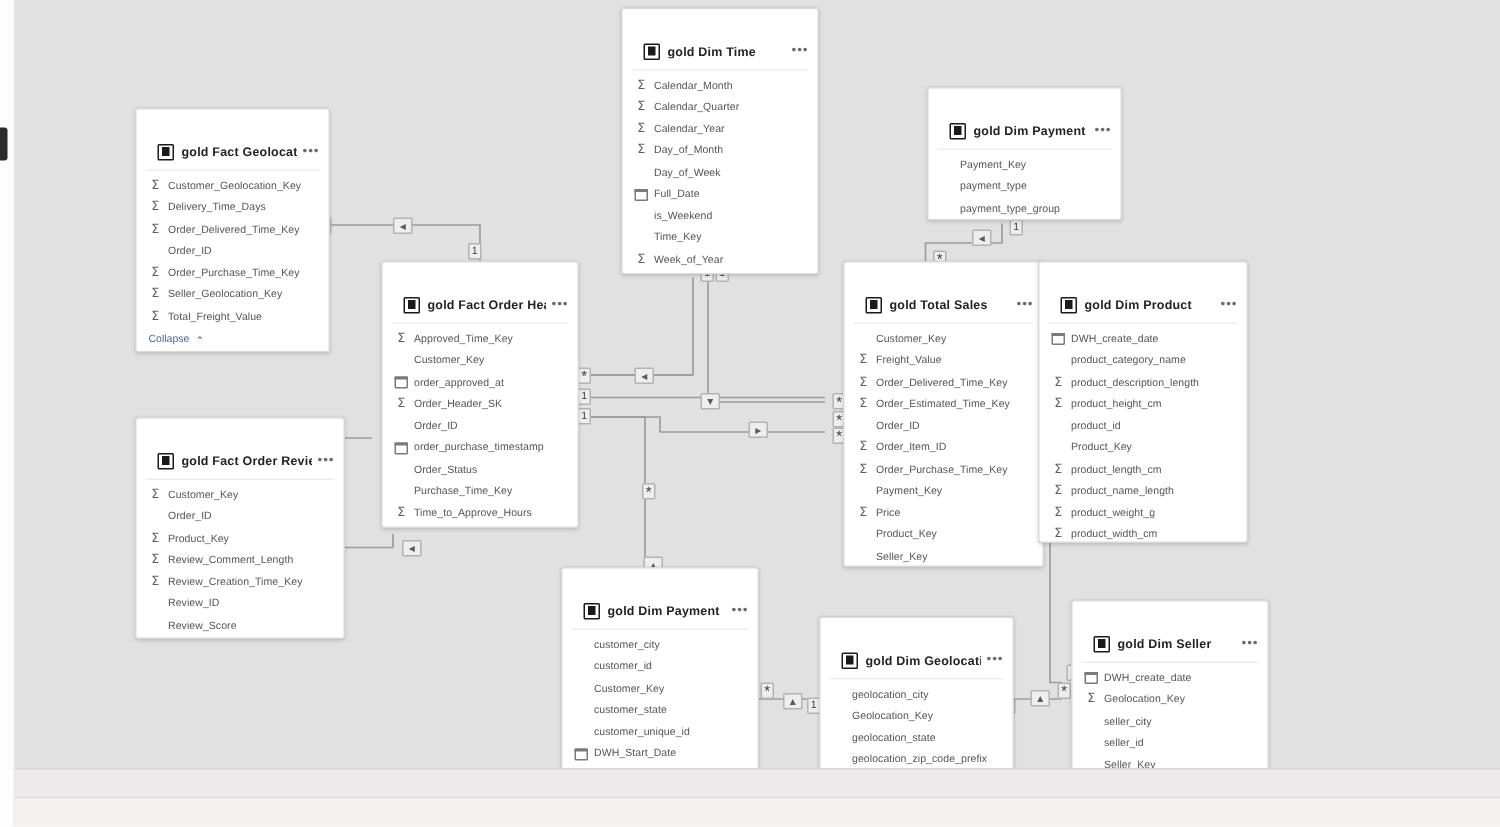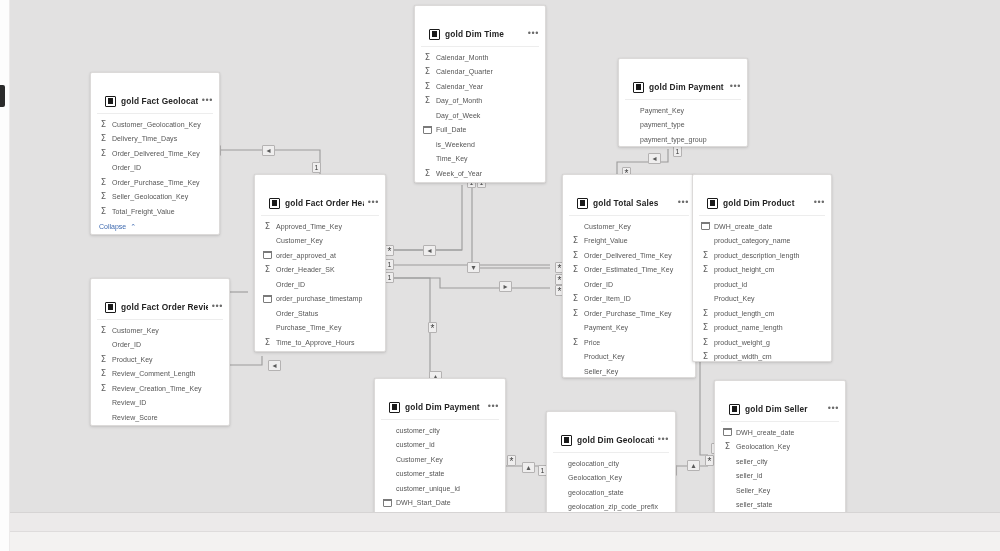--- a/index.html
+++ b/index.html
@@ -608,21 +608,21 @@
             <div class="fld">
               <span class="fld-ico blank"></span>
               <span class="fld-name">geolocation_zip_code_prefix</span>
             </div>
             <div class="fld">
               <span class="fld-ico measure"></span>
               <span class="fld-name">Total Orders</span>
             </div>
           </div>
         </div>
-        <div class="tbl" style="left: 704px; top: 380px; width: 132px; height: 139px;">
+        <div class="tbl" style="left: 704px; top: 400px; width: 132px; height: 139px;">
           <div class="tbl-head">
             <span class="tbl-icon"></span>
             <span class="tbl-title">gold Dim Seller</span>
             <span class="tbl-ellipsis">•••</span>
           </div>
           <div class="tbl-sep"></div>
           <div class="tbl-fields">
             <div class="fld">
               <span class="fld-ico cal"></span>
               <span class="fld-name">DWH_create_date</span>

